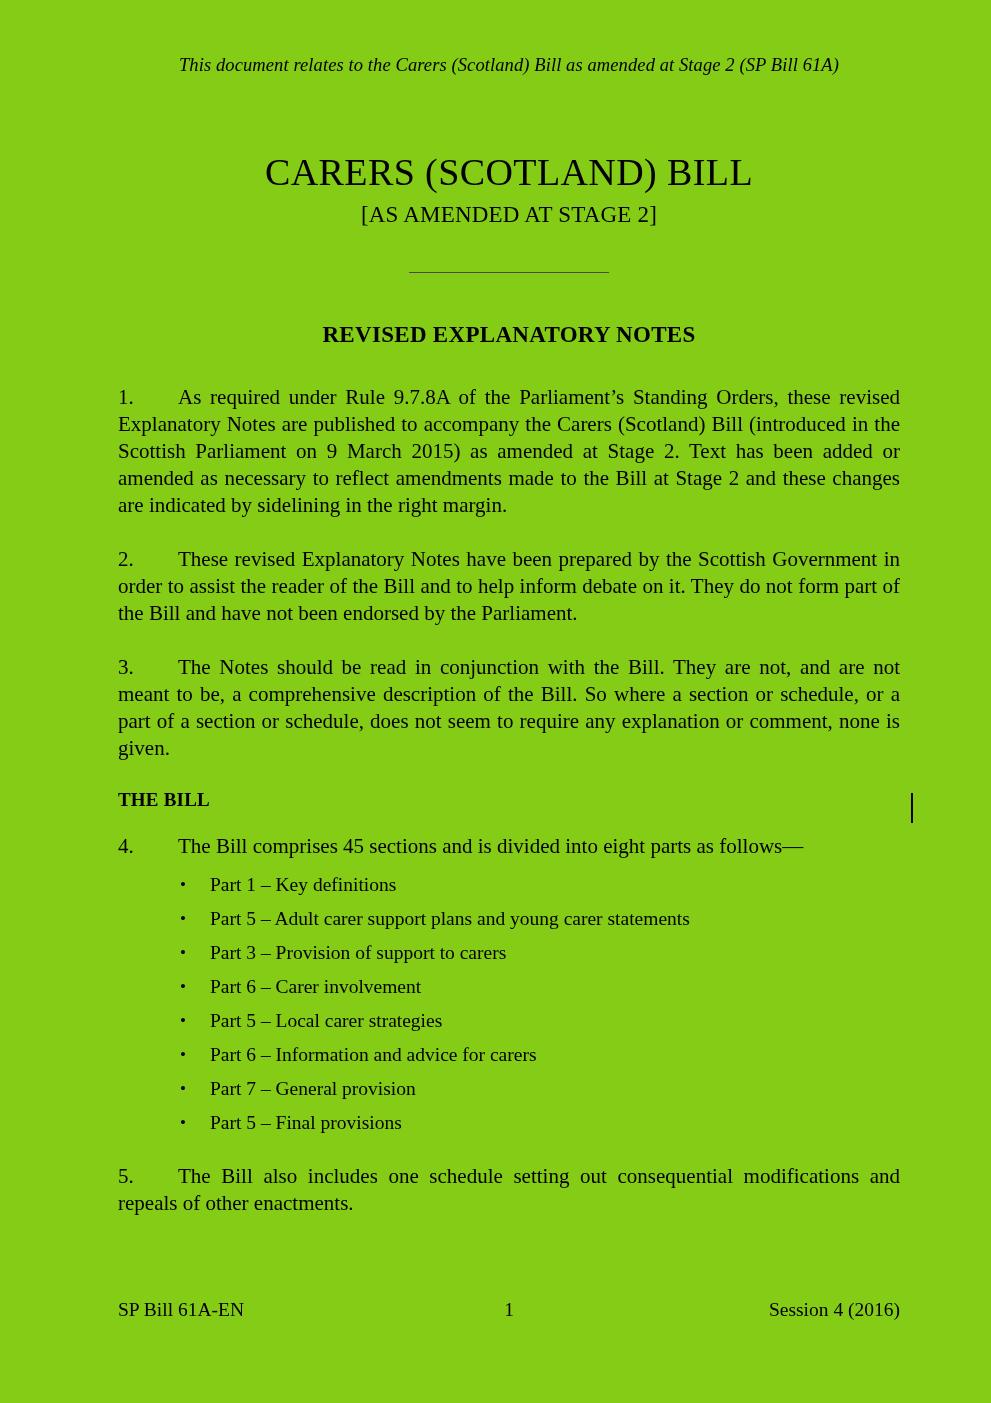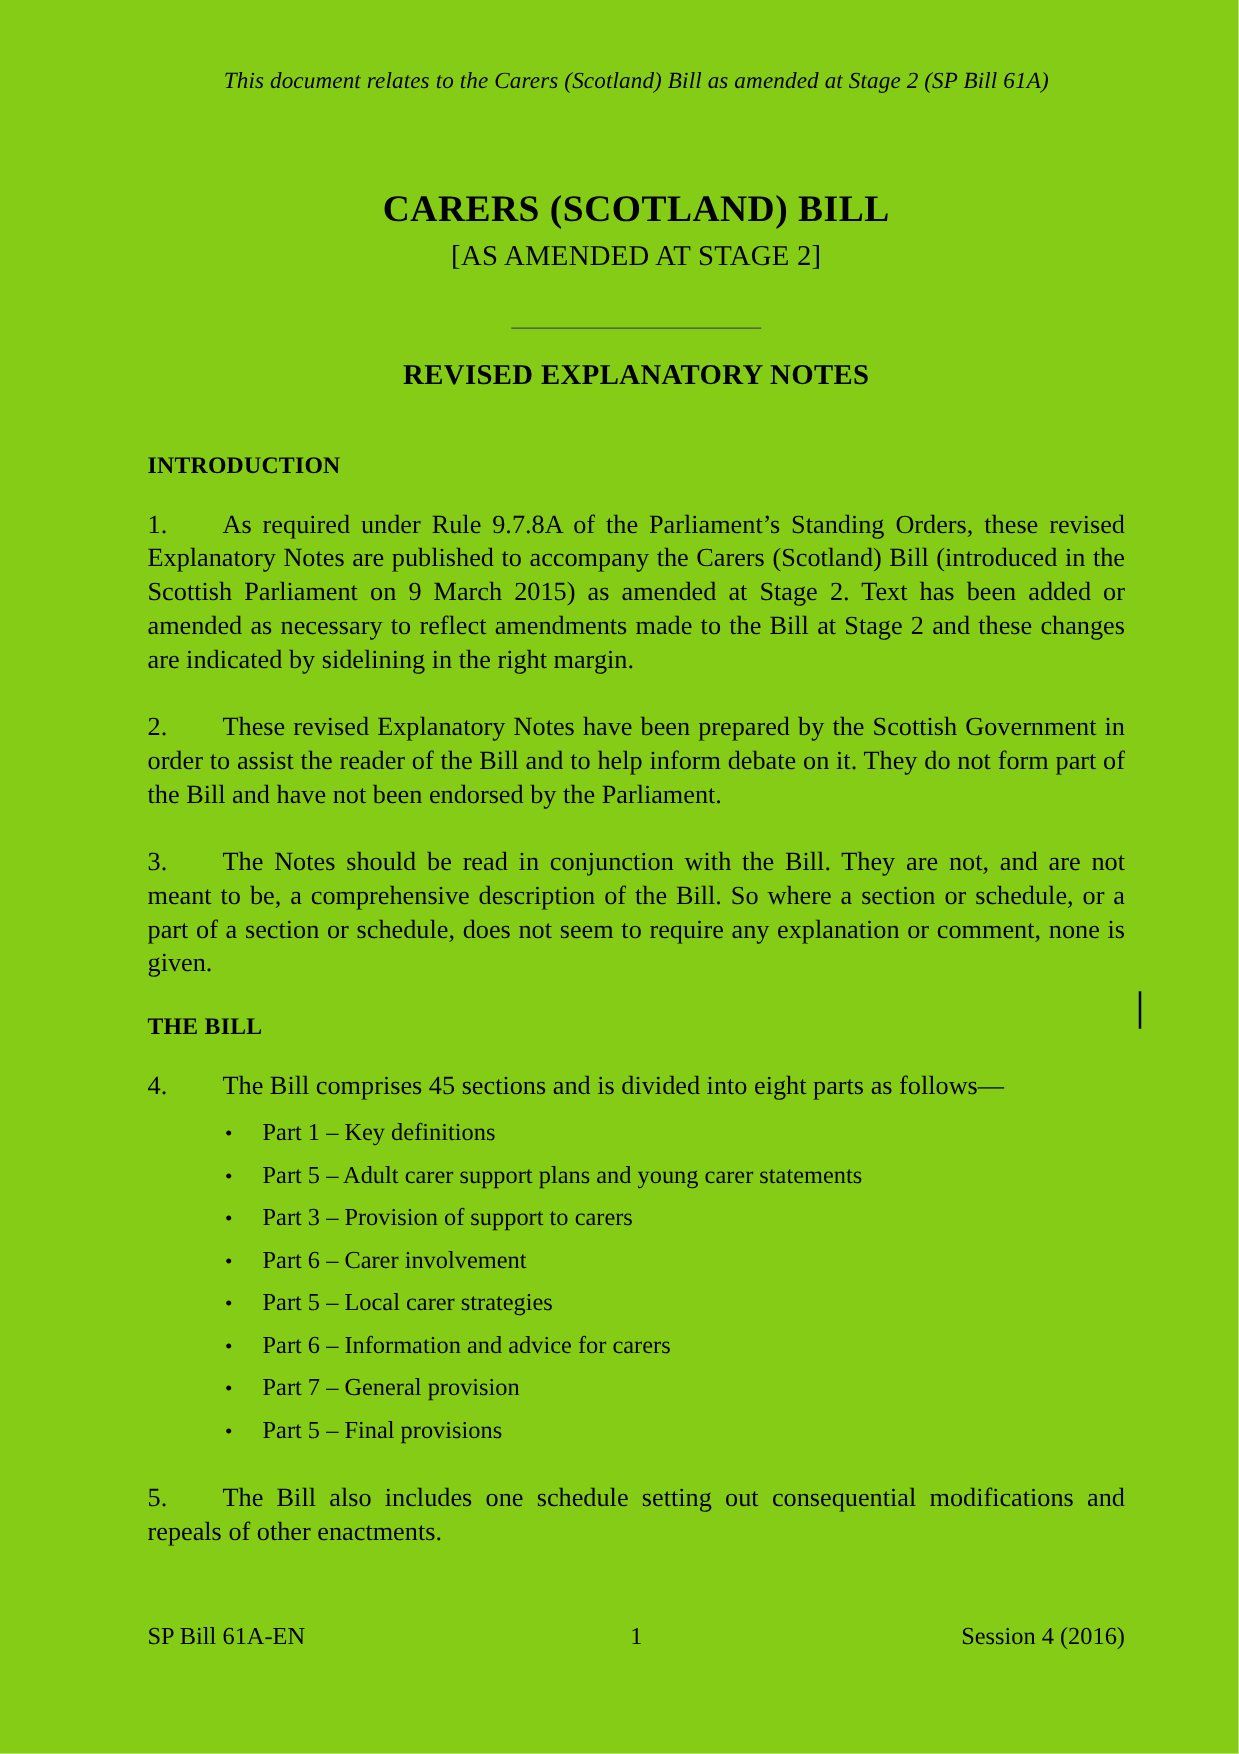--- a/index.html
+++ b/index.html
@@ -35,22 +35,22 @@
 
   
   .title-block {
     position: absolute;
     left: 118px;
     top: 150px;
     width: 782px;
     text-align: center;
   }
   .bill-title {
-    font-size: 30px;
-    font-weight: bold;
+    font-size: 38px;
+    font-weight: normal;
     line-height: 1.18;
     letter-spacing: 0.4px;
   }
   .bill-subtitle {
     font-size: 23px;
     font-weight: normal;
     line-height: 1.3;
     margin-top: 5px;
     letter-spacing: 0.2px;
   }
@@ -60,21 +60,21 @@
     line-height: 0;
   }
   .title-rule {
     display: inline-block;
     width: 200px;
     height: 0;
     border-top: 1.6px solid #4a4a4a;
     vertical-align: top;
   }
   .notes-title {
-    margin-top: 24px;
+    margin-top: 49px;
     font-size: 23px;
     font-weight: bold;
     letter-spacing: 0.3px;
   }
 
   
   .body-col {
     position: absolute;
     left: 118px;
     top: 362px;
@@ -174,21 +174,20 @@
     <div class="bill-title">CARERS (SCOTLAND) BILL</div>
     <div class="bill-subtitle">[AS AMENDED AT STAGE 2]</div>
     <div class="rule-wrap">
       <span class="title-rule"></span>
     </div>
     <div class="notes-title">REVISED EXPLANATORY NOTES</div>
   </div>
 
   <div class="body-col">
 
-    <div class="section-heading">INTRODUCTION</div>
 
     <div class="gap-after-heading"></div>
 
     <p class="para">
       <span class="num">1.</span><span>As required under Rule 9.7.8A of the Parliament’s Standing Orders, these revised Explanatory Notes are published to accompany the Carers (Scotland) Bill (introduced in the Scottish Parliament on 9 March 2015) as amended at Stage 2. Text has been added or amended as necessary to reflect amendments made to the Bill at Stage 2 and these changes are indicated by sidelining in the right margin.</span>
     </p>
 
     <div class="gap-para"></div>
 
     <p class="para">

